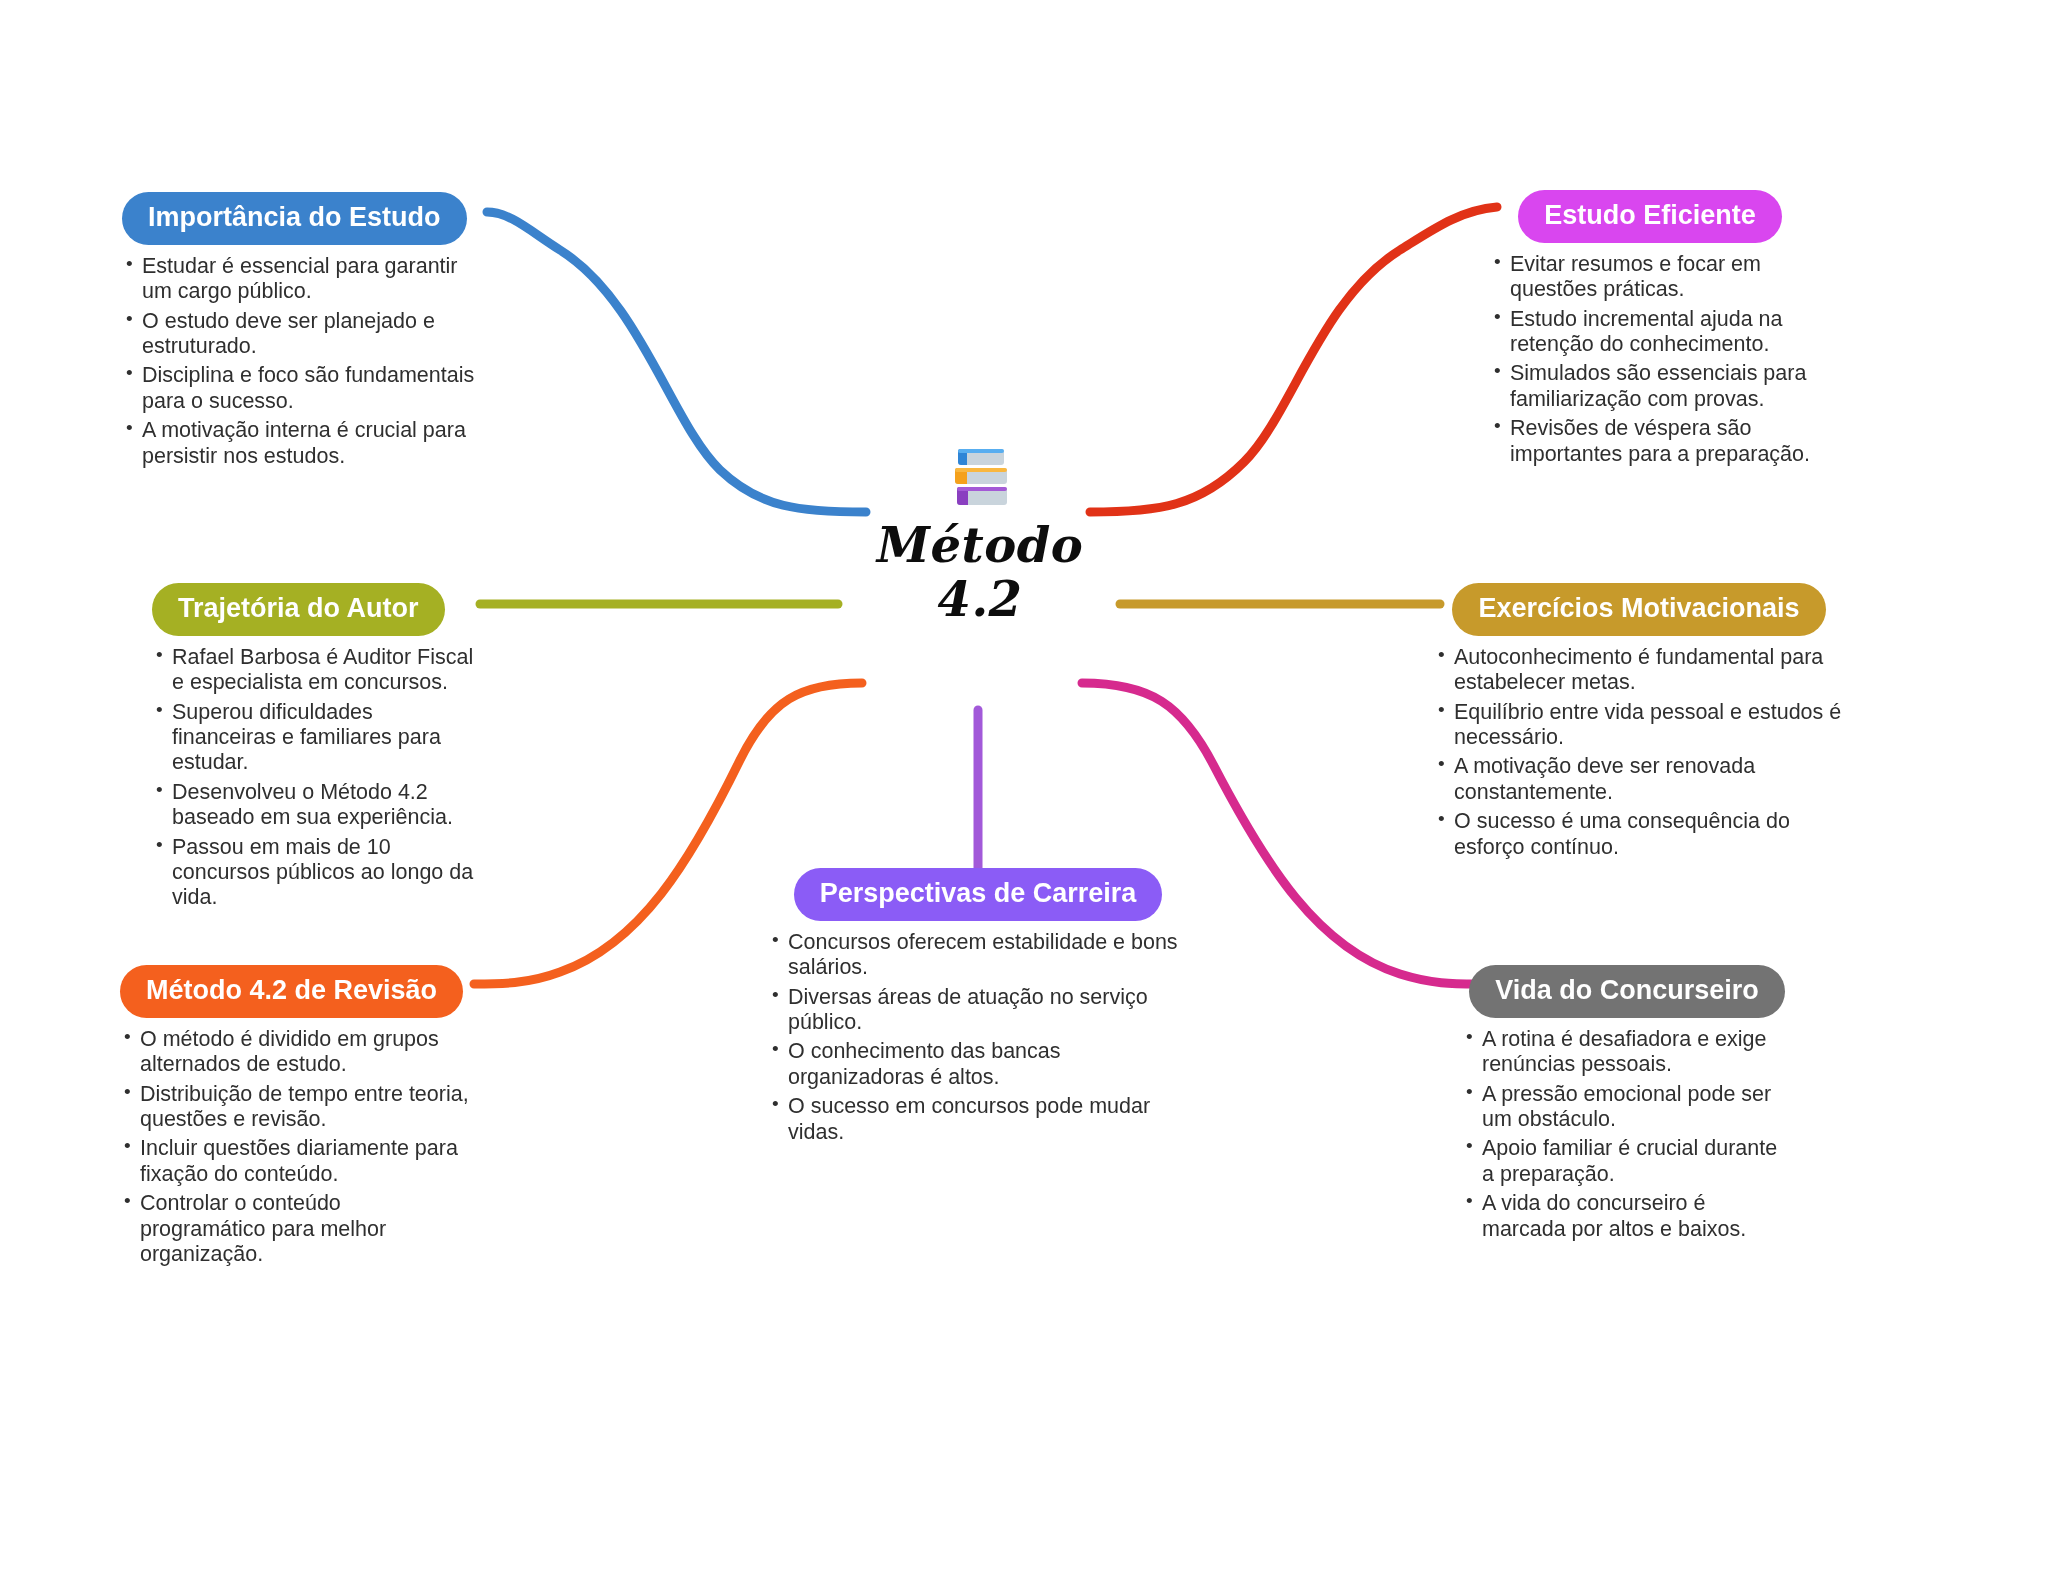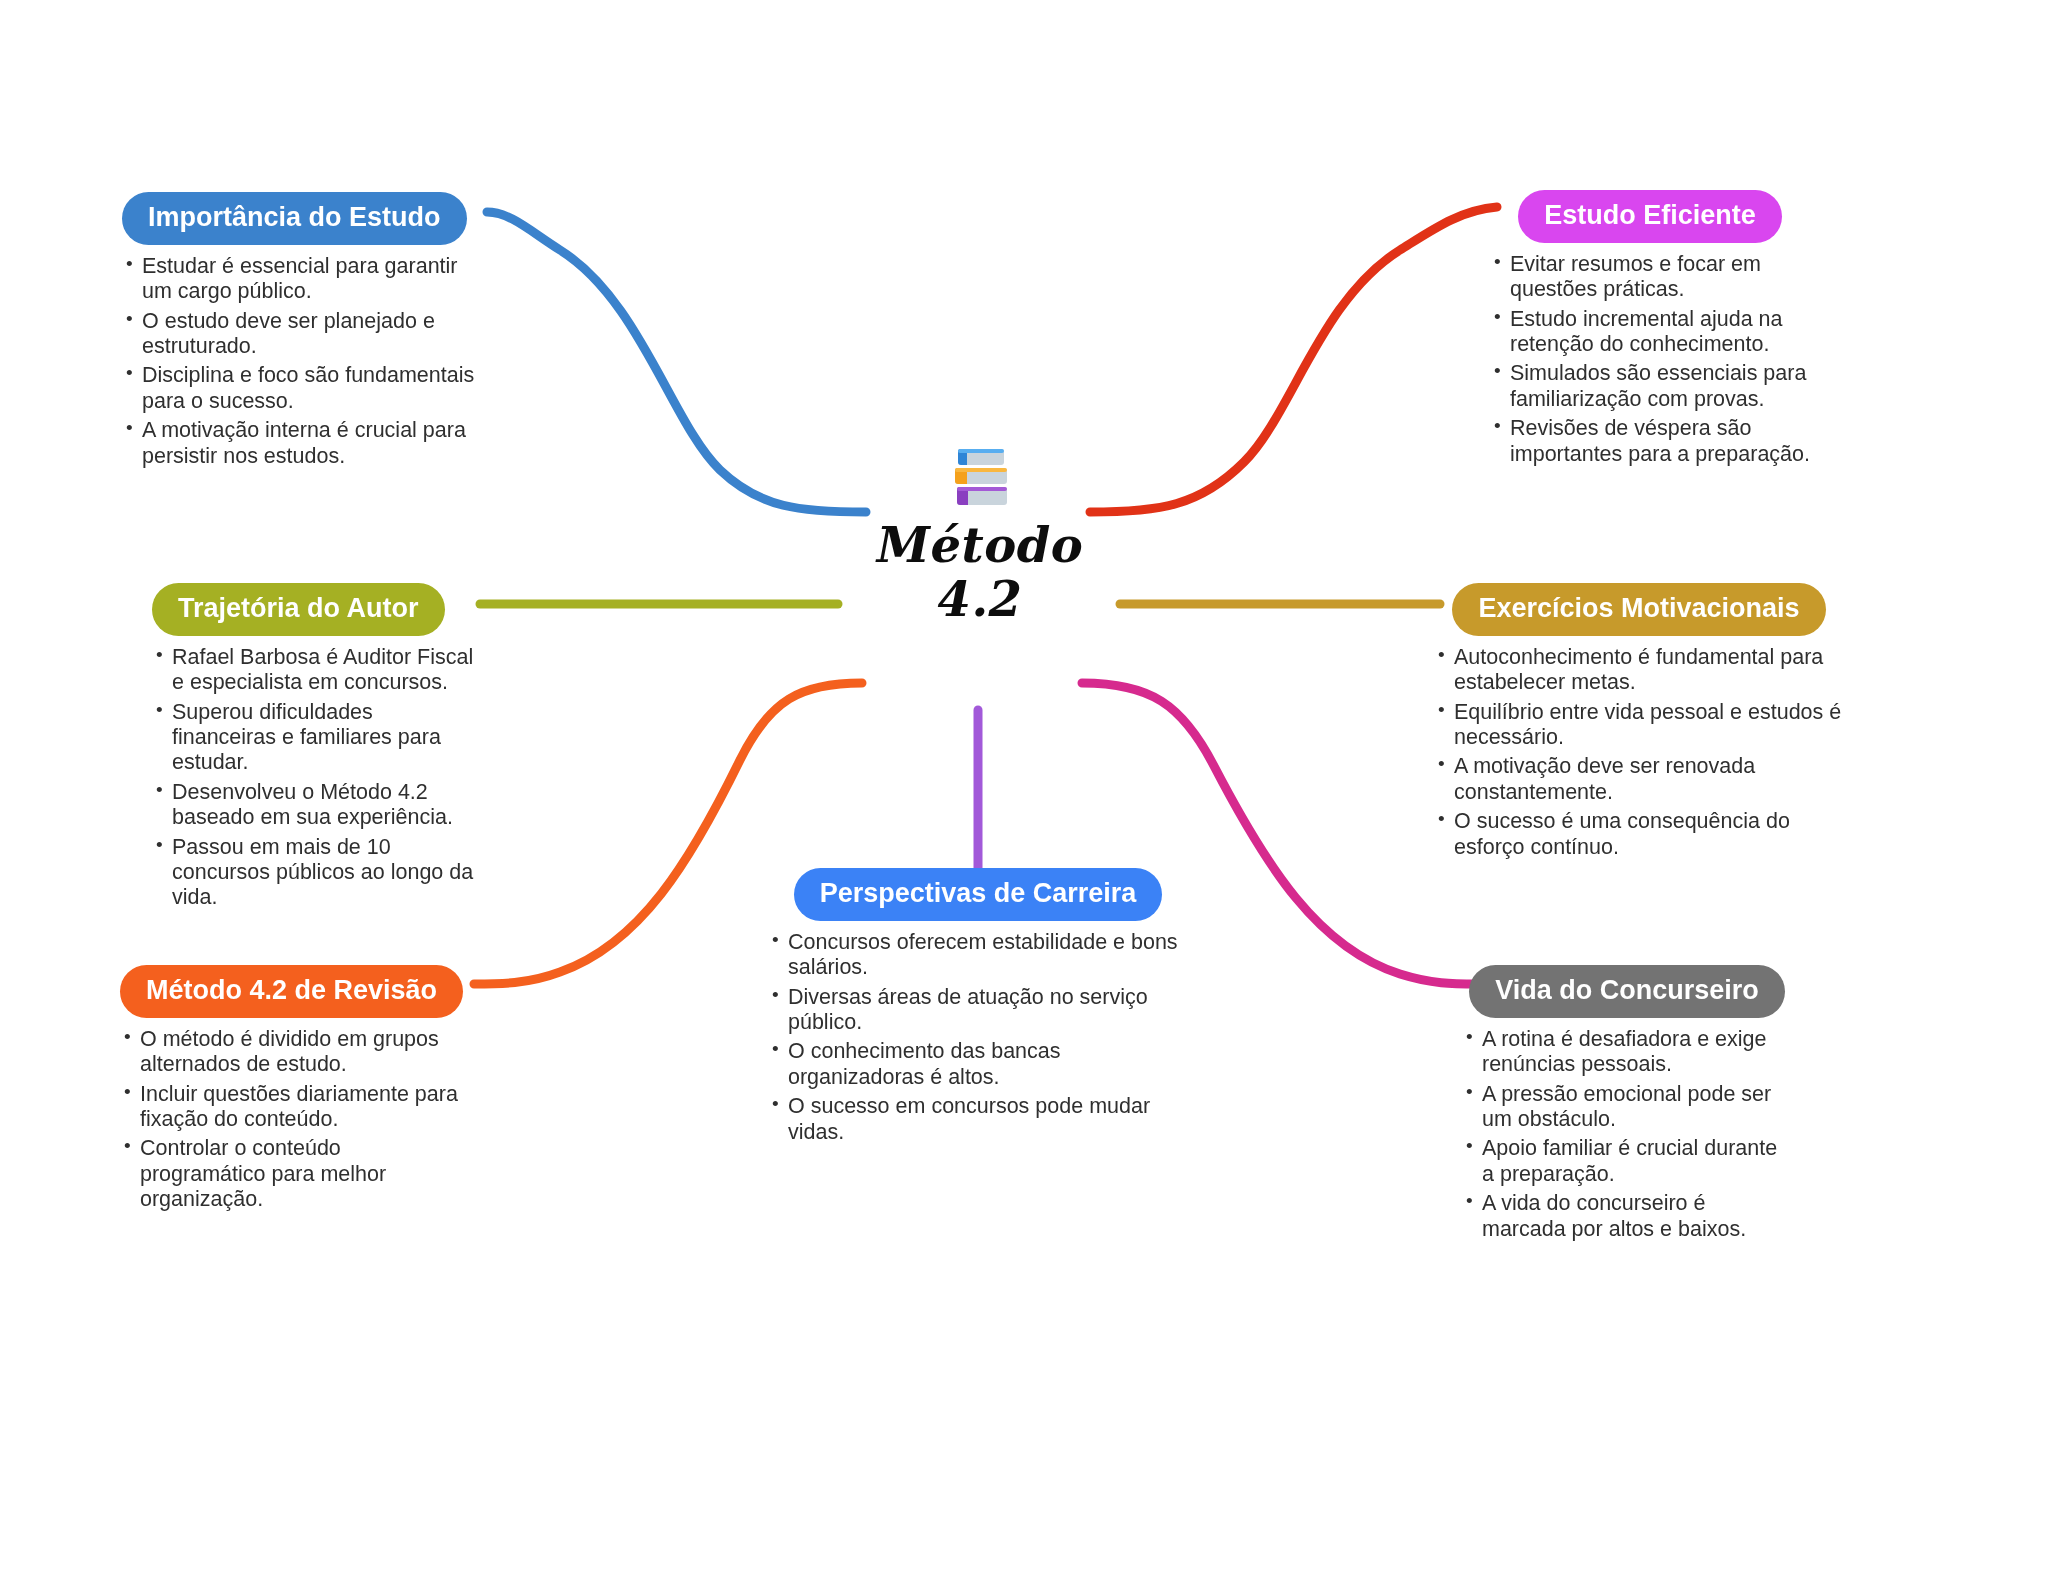--- a/index.html
+++ b/index.html
@@ -194,28 +194,29 @@
       <li>O sucesso é uma consequência do esforço contínuo.</li>
     </ul>
   </div>
 
   <div class="branch" id="b-revisao">
     <div class="pill-row">
       <span class="pill" style="background-color: rgb(244, 96, 30);">Método 4.2 de Revisão</span>
     </div>
     <ul class="bullets">
       <li>O método é dividido em grupos alternados de estudo.</li>
+      <li>Distribuição de tempo entre teoria, questões e revisão.</li>
       <li>Incluir questões diariamente para fixação do conteúdo.</li>
       <li>Controlar o conteúdo programático para melhor organização.</li>
     </ul>
   </div>
 
   <div class="branch" id="b-carreira">
     <div class="pill-row align-center">
-      <span class="pill" style="background-color: #3b82f6;">Perspectivas de Carreira</span>
+      <span class="pill" style="background-color: #8b5cf6;">Perspectivas de Carreira</span>
     </div>
     <ul class="bullets">
       <li>Concursos oferecem estabilidade e bons salários.</li>
       <li>Diversas áreas de atuação no serviço público.</li>
       <li>O conhecimento das bancas organizadoras é altos.</li>
       <li>O sucesso em concursos pode mudar vidas.</li>
     </ul>
   </div>
 
   <div class="branch" id="b-concurseiro">

